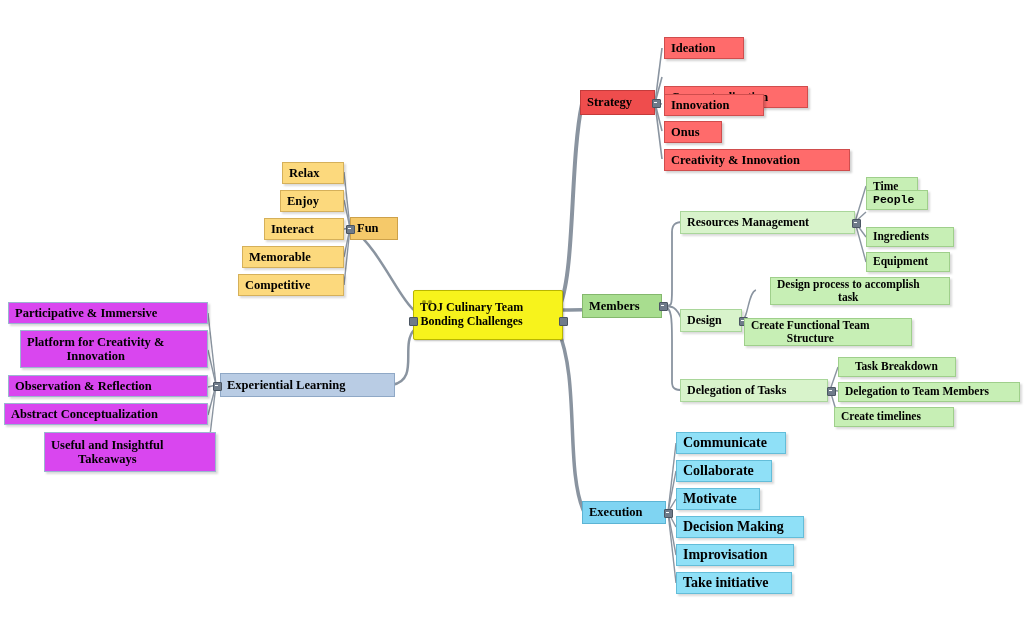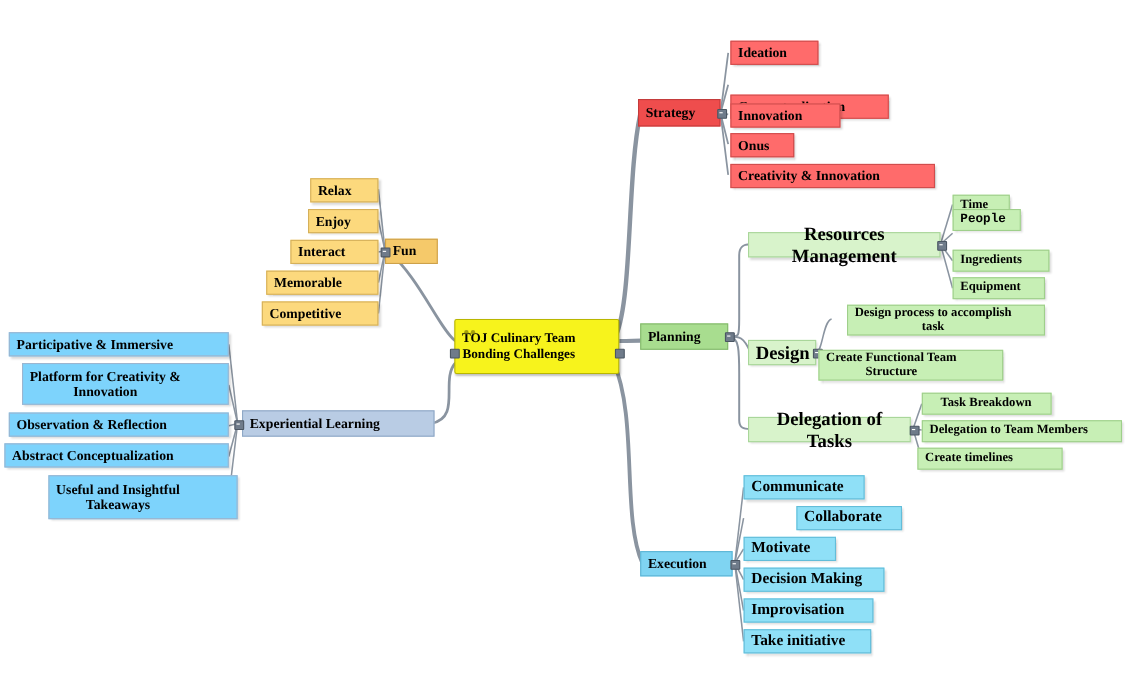--- a/index.html
+++ b/index.html
@@ -80,21 +80,21 @@
   }
   .n-planning {
     background: #c7efb5;
     border: 1px solid #9fcf8b;
     font-size: 11.5px;
     box-shadow: 2px 2px 2px rgba(0,0,0,0.15);
   }
   .n-planning-mid {
     background: #d8f3cb;
     border: 1px solid #a9d69a;
-    font-size: 17px;
+    font-size: 12px;
     box-shadow: 2px 2px 2px rgba(0,0,0,0.15);
   }
   .b-execution {
     background: #7fd4f2;
     border: 1px solid #5cb4d4;
     font-size: 12.5px;
   }
   .n-execution {
     background: #8fe0f7;
     border: 1px solid #63bdd9;
@@ -111,21 +111,21 @@
     border: 1px solid #d5b05a;
     font-size: 12.5px;
     box-shadow: 2px 2px 2px rgba(0,0,0,0.15);
   }
   .b-exp {
     background: #b9cce4;
     border: 1px solid #8fa8c6;
     font-size: 12.5px;
   }
   .n-exp {
-    background: #7dd3fc;
+    background: #d946ef;
     border: 1px solid #9bb5d0;
     font-size: 12.5px;
     box-shadow: 2px 2px 2px rgba(0,0,0,0.15);
   }
   .connector-dot {
     position: absolute;
     width: 7px;
     height: 7px;
     background: #6f7b8a;
     border: 1px solid #4b5663;
@@ -219,21 +219,21 @@
     <span>Innovation</span>
   </div>
   <div class="node n-strategy" style="left:664px; top:121px; width:58px; height:22px;">
     <span>Onus</span>
   </div>
   <div class="node n-strategy" style="left:664px; top:149px; width:186px; height:22px;">
     <span>Creativity &amp; Innovation</span>
   </div>
 
   <div class="node b-planning" style="left:582px; top:294px; width:80px; height:24px;">
-    <span>Planning</span>
+    <span>Members</span>
   </div>
   <div class="connector-dot plus" style="left:659px; top:302px;"></div>
 
   <div class="node n-planning-mid" style="left:680px; top:211px; width:175px; height:23px;">
     <span>Resources Management</span>
   </div>
   <div class="connector-dot plus" style="left:852px; top:219px;"></div>
 
   <div class="node n-planning" style="left:866px; top:177px; width:52px; height:20px;">
     <span>Time</span>
@@ -266,33 +266,33 @@
     <span>Delegation of Tasks</span>
   </div>
   <div class="connector-dot plus" style="left:827px; top:387px;"></div>
 
   <div class="node n-planning" style="left:838px; top:357px; width:118px; height:20px;padding-left:16px;">
     <span>Task Breakdown</span>
   </div>
   <div class="node n-planning" style="left:838px; top:382px; width:182px; height:20px;">
     <span>Delegation to Team Members</span>
   </div>
-  <div class="node n-planning" style="left:834px; top:407px; width:132px; height:20px;">
+  <div class="node n-planning" style="left:834px; top:407px; width:120px; height:20px;">
     <span>Create timelines</span>
   </div>
 
   <div class="node b-execution" style="left:582px; top:501px; width:84px; height:23px;">
     <span>Execution</span>
   </div>
   <div class="connector-dot plus" style="left:664px; top:509px;"></div>
 
   <div class="node n-execution" style="left:676px; top:432px; width:110px; height:22px;">
     <span>Communicate</span>
   </div>
-  <div class="node n-execution" style="left:676px; top:460px; width:96px; height:22px;margin-left:48px;">
+  <div class="node n-execution" style="left:676px; top:460px; width:96px; height:22px;">
     <span>Collaborate</span>
   </div>
   <div class="node n-execution" style="left:676px; top:488px; width:84px; height:22px;">
     <span>Motivate</span>
   </div>
   <div class="node n-execution" style="left:676px; top:516px; width:128px; height:22px;">
     <span>Decision Making</span>
   </div>
   <div class="node n-execution" style="left:676px; top:544px; width:118px; height:22px;">
     <span>Improvisation</span>

